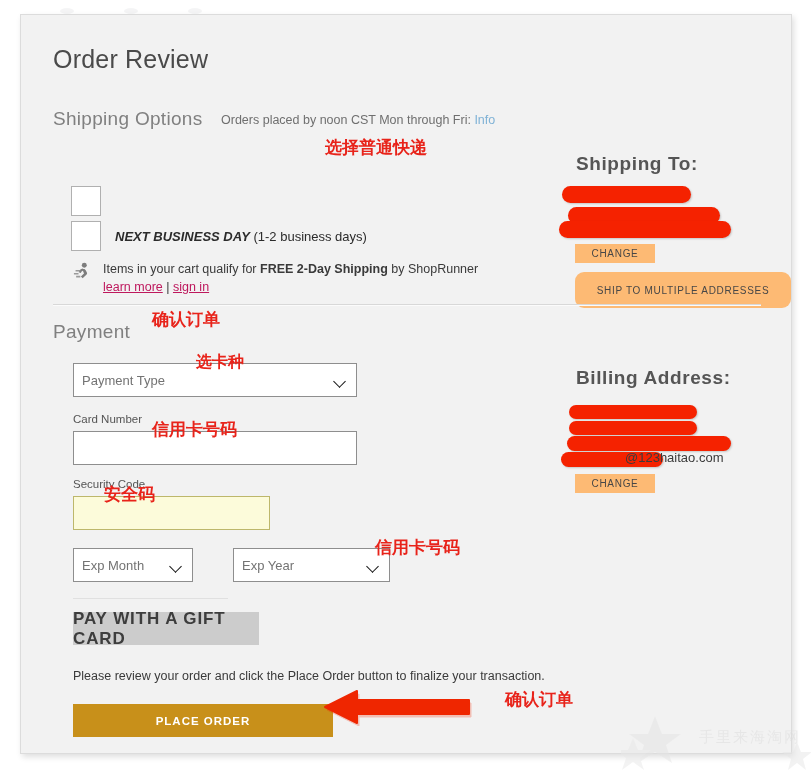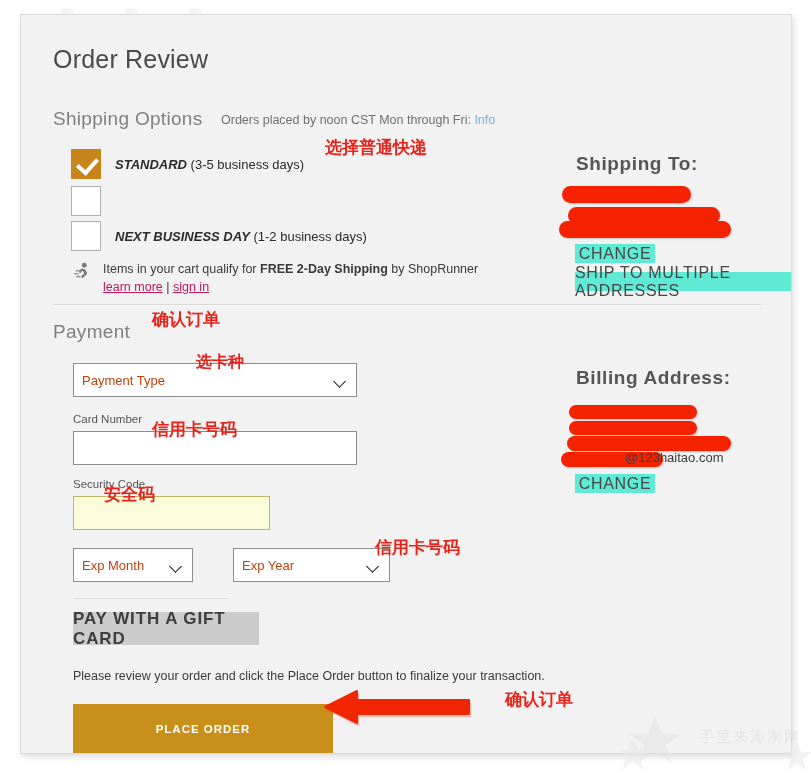--- a/index.html
+++ b/index.html
@@ -108,42 +108,42 @@
     box-shadow: 1px 1px 2px rgba(0,0,0,0.18);
   }
 
   .email-text {
     position: absolute; left: 604px; top: 435px;
     font-size: 13px; color: #3b3b3b;
   }
 
   .gbtn {
     position: absolute;
-    background: #5eead4; color: #474747;
-    font-size: 16px; letter-spacing: 0.7px;
+    background: #fdba74; color: #474747;
+    font-size: 10px; letter-spacing: 0.7px;
     display: flex; align-items: center; justify-content: center;
     border: none;
     font-family: "Liberation Sans", sans-serif;
   }
   #btn-change-ship { left: 554px; top: 229px; width: 80px; height: 19px; }
-  #btn-multi       { left: 554px; top: 257px; width: 216px; height: 19px; }
+  #btn-multi       { left: 554px; top: 257px; width: 216px; height: 36px; border-radius: 9px; }
   #btn-change-bill { left: 554px; top: 459px; width: 80px; height: 19px; }
 
   
   .field-label {
     position: absolute; font-size: 11.5px; color: #555555; text-align: right;
   }
   #lbl-card { left: 52px; top: 398px; }
   #lbl-sec  { left: 52px; top: 463px; }
 
   .sel, .txt {
     position: absolute;
     border: 1px solid #8e8e8e;
     background: #ffffff;
-    font-size: 13px; color: #c2410c;
+    font-size: 13px; color: #737373;
     padding: 16px 8px;
     display: flex; align-items: center;
     font-family: "Liberation Sans", sans-serif;
   }
   #sel-paytype { left: 52px; top: 348px; width: 284px; height: 30px; }
   #inp-card    { left: 52px; top: 416px; width: 284px; height: 30px; }
   #inp-sec     { left: 52px; top: 481px; width: 197px; height: 28px; background: #fcfbda; border-color: #bdb76b; }
   #sel-month   { left: 52px; top: 533px; width: 120px; height: 30px; }
   #sel-year    { left: 212px; top: 533px; width: 157px; height: 30px; }
 
@@ -167,21 +167,21 @@
     border: none; font-family: "Liberation Sans", sans-serif;
   }
 
   .review-text {
     position: absolute; left: 52px; top: 654px;
     font-size: 12.5px; color: #3a3a3a;
   }
 
   #btn-place {
     position: absolute; left: 52px; top: 689px;
-    width: 260px; height: 49px;
+    width: 260px; height: 33px;
     background: #c8901a; color: #ffffff;
     font-size: 11.5px; font-weight: bold; letter-spacing: 1px;
     display: flex; align-items: center; justify-content: center;
     border: none; font-family: "Liberation Sans", sans-serif;
   }
 
   
   .anno {
     position: absolute; color: #e8231a;
     font-size: 17px; font-weight: 600;
@@ -225,27 +225,20 @@
     <div class="card-inner">
 
       <div class="page-title">Order Review</div>
 
       <div class="section-head" id="ship-head">Shipping Options</div>
       <div class="ship-note">
         <span>Orders placed by noon CST Mon through Fri:</span>
         <a href="#">Info</a>
       </div>
 
-      <div class="opt-row" id="opt0">
-        <div class="cbox checked"></div>
-        <div class="opt-label">
-          <b>STANDARD</b>
-          <span>(3-5 business days)</span>
-        </div>
-      </div>
 
       <div class="opt-row" id="opt1">
         <div class="cbox"></div>
       </div>
 
       <div class="opt-row" id="opt2">
         <div class="cbox"></div>
         <div class="opt-label">
           <b>NEXT BUSINESS DAY</b>
           <span>(1-2 business days)</span>

